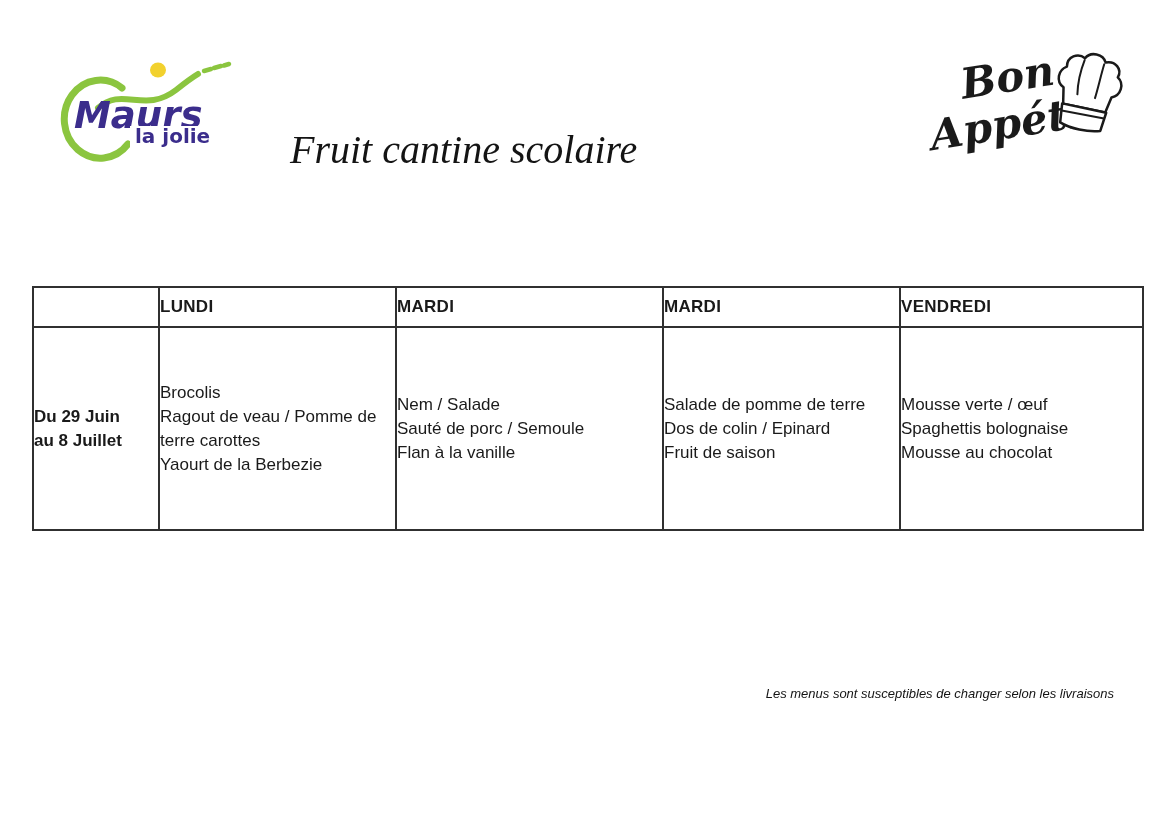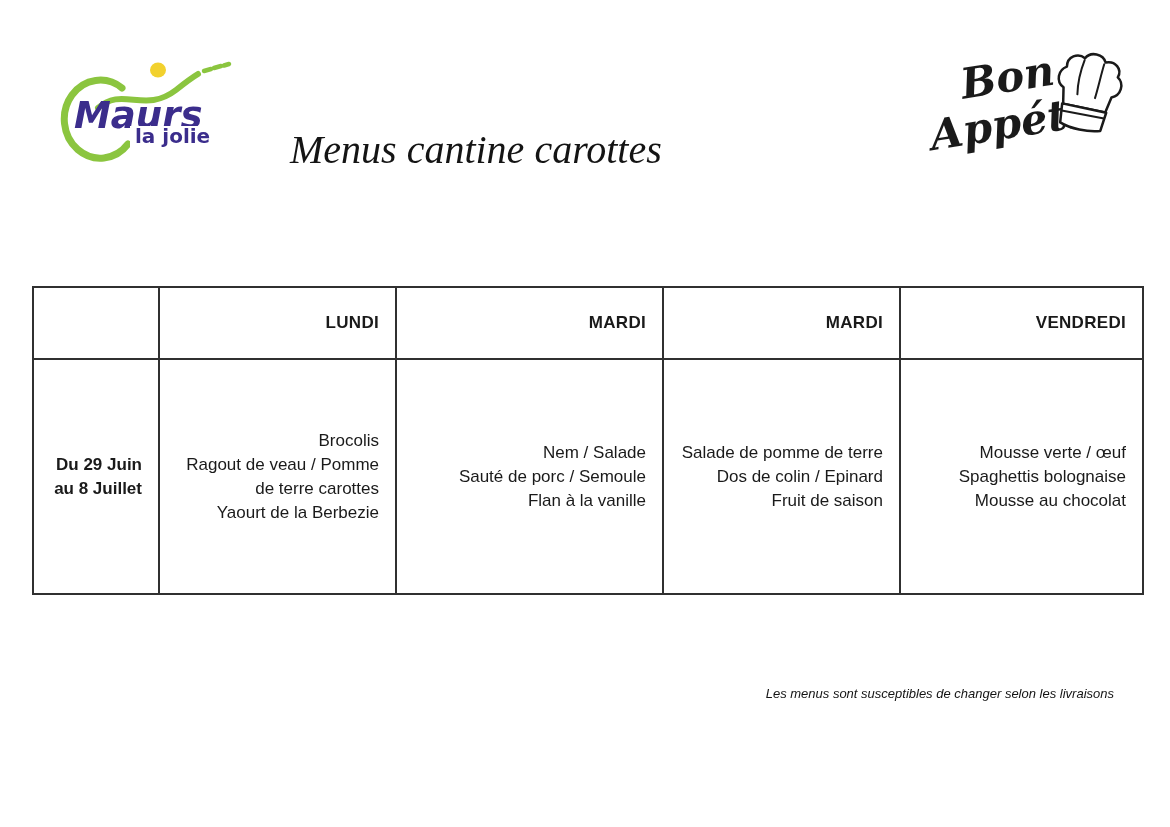--- a/index.html
+++ b/index.html
@@ -13,22 +13,22 @@
   .title{position:absolute;left:290px;top:126px;margin:0;
          font-family:"Liberation Serif",serif;font-style:italic;font-weight:400;
          font-size:40px;color:#141414;white-space:nowrap;}
 
   
   .bon-appetit{position:absolute;left:925px;top:48px;width:200px;height:120px;}
 
   
   table.menu{position:absolute;left:32px;top:286px;width:1110px;
              border-collapse:collapse;table-layout:fixed;}
-  table.menu th, table.menu td{border:2px solid #303030;text-align:right;
-             vertical-align:middle;padding:16px;background:#ffffff;}
+  table.menu th, table.menu td{border:2px solid #303030;text-align:left;
+             vertical-align:middle;padding:0;background:#ffffff;}
   table.menu thead th{height:38px;font-size:17px;font-weight:bold;color:#1a1a1a;letter-spacing:.3px;}
   table.menu tbody td{height:201px;font-size:17px;line-height:24px;color:#1a1a1a;}
   td.menu-cell{padding:0 24px;}
   td.period-cell{font-weight:bold;font-size:18.5px;line-height:27px;padding:0 4px;}
   .menu-item{margin:0;}
 
   
   .footer-note{position:absolute;top:686px;right:56px;font-style:italic;
                font-size:13px;color:#141414;white-space:nowrap;}
 </style>
@@ -42,21 +42,21 @@
       <path d="M 72,36 A 36,39 0 1 0 78,92" fill="none" stroke-width="7" stroke-linecap="round" stroke="#8bc53f"></path>
       <path d="M 48,56 C 72,34 95,62 126,38 C 136,30 143,25 148,22" fill="none" stroke-width="6" stroke-linecap="round" stroke="#8bc53f"></path>
       <path d="M 154,19 l 7,-2 M 164,16 l 7,-2 M 174,13.5 l 5,-1.5" fill="none" stroke-width="4.5" stroke-linecap="round" stroke="#8bc53f"></path>
       <ellipse cx="108" cy="18" rx="8" ry="7.5" fill="#f2d12e"></ellipse>
       <text x="24" y="76" font-family="DejaVu Sans, sans-serif" font-weight="bold" font-style="italic" font-size="37" fill="#3b2d8c">Maurs</text>
       <rect x="80" y="74" width="76" height="21" fill="#ffffff"></rect>
       <text x="85" y="91" font-family="DejaVu Sans, sans-serif" font-weight="bold" font-size="20" fill="#3b2d8c">la jolie</text>
     </svg>
   </div>
 
-  <h1 class="title">Menus cantine carottes</h1>
+  <h1 class="title">Fruit cantine scolaire</h1>
 
   <div class="bon-appetit">
     <svg viewBox="0 0 200 120" width="200" height="120">
       <g transform="rotate(-9 70 60)" font-family="DejaVu Serif, serif" font-style="italic" font-weight="bold">
         <text x="40" y="46" font-size="42" fill="#1a1a1a">Bon</text>
         <text x="2" y="92" font-size="42" fill="#1a1a1a">Appétit</text>
       </g>
       <g transform="translate(125,4) rotate(12 35 45)">
         <path d="M12,40 C3,36 3,24 11,19 C9,9 19,3 27,7 C31,-1 44,-1 48,7 C57,3 66,10 63,19 C71,24 70,36 61,40 L58,56 L15,56 Z" fill="#ffffff" stroke="#1a1a1a" stroke-width="2.5" stroke-linejoin="round"></path>
         <path d="M27,9 C25,21 25,33 27,44 M47,9 C46,21 46,33 45,44" fill="none" stroke="#1a1a1a" stroke-width="2" stroke-linecap="round"></path>

